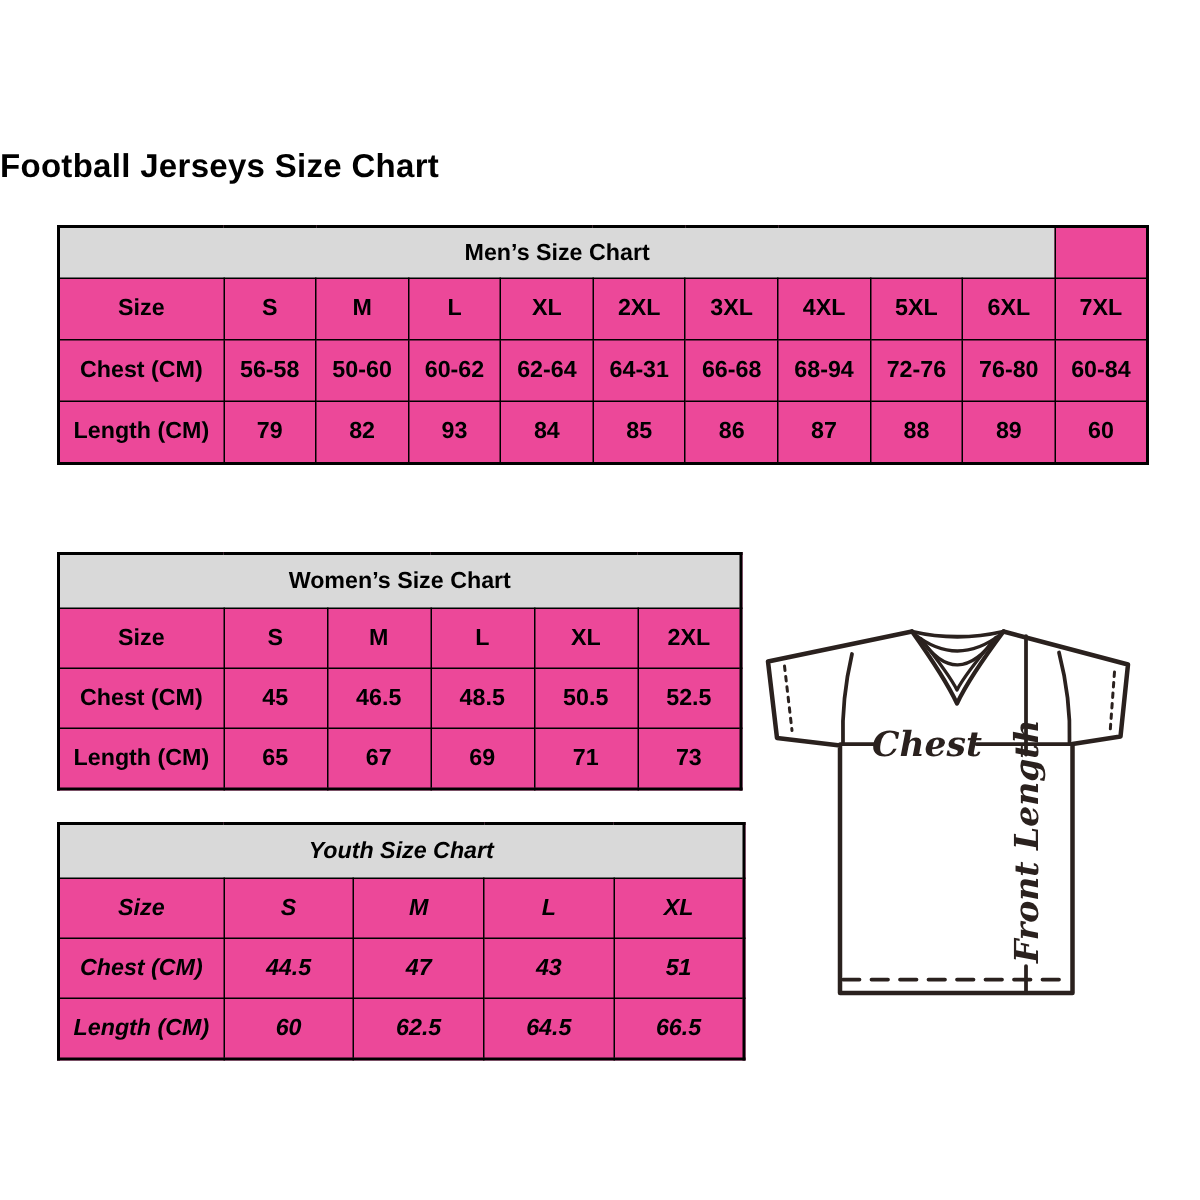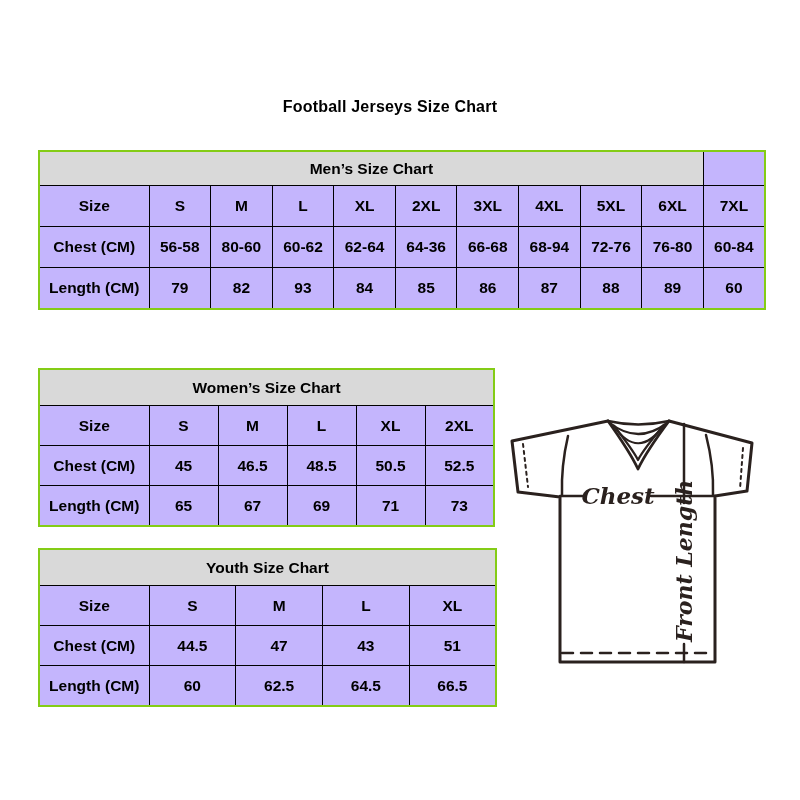--- a/index.html
+++ b/index.html
@@ -3,36 +3,36 @@
 <meta charset="utf-8">
 <style>
   html,body{margin:0;padding:0;}
   body{
     width:800px;height:800px;position:relative;overflow:hidden;
     background:#ffffff;color:#000;
     font-family:"Liberation Sans", sans-serif;
   }
   .page-title{
     position:absolute;top:98px;left:0;width:780px;
-    text-align:center;font-size:16px;font-weight:bold;letter-spacing:.2px;
+    text-align:left;font-size:22px;font-weight:bold;letter-spacing:.2px;
   }
   table.size-table{
     position:absolute;border-collapse:collapse;table-layout:fixed;
-    border:2px solid #84cc16;background:#c4b5fd;
+    border:2px solid #000000;background:#ec4899;
   }
   table.size-table td{
     border:1px solid #000;text-align:center;vertical-align:middle;
     font-weight:bold;font-size:15.5px;padding:0;line-height:1.1;
   }
   td.section-hdr{background:#d9d9d9;font-size:17px;height:33px;}
   table.mens{left:38px;top:150px;width:728px;}
   table.mens td{height:40px;}
   table.mens td.section-hdr{height:33px;}
   table.womens{left:38px;top:368px;width:457px;}
-  table.youth{left:38px;top:548px;width:459px;}
+  table.youth{left:38px;top:548px;width:459px;font-style:italic;}
   table.womens td,table.youth td{height:39px;}
   table.womens td.section-hdr,table.youth td.section-hdr{height:35px;}
   col.lbl{width:110px;}
   .jersey-wrap{position:absolute;left:500px;top:408px;width:266px;height:266px;}
   .jersey-wrap svg{display:block;}
   .diag-text{
     font-family:"DejaVu Serif", serif;
     font-style:italic;font-weight:bold;fill:#2a211e;
   }
 </style>
@@ -68,24 +68,24 @@
     <td>2XL</td>
     <td>3XL</td>
     <td>4XL</td>
     <td>5XL</td>
     <td>6XL</td>
     <td>7XL</td>
   </tr>
   <tr>
     <td>Chest (CM)</td>
     <td>56-58</td>
-    <td>80-60</td>
+    <td>50-60</td>
     <td>60-62</td>
     <td>62-64</td>
-    <td>64-36</td>
+    <td>64-31</td>
     <td>66-68</td>
     <td>68-94</td>
     <td>72-76</td>
     <td>76-80</td>
     <td>60-84</td>
   </tr>
   <tr>
     <td>Length (CM)</td>
     <td>79</td>
     <td>82</td>

